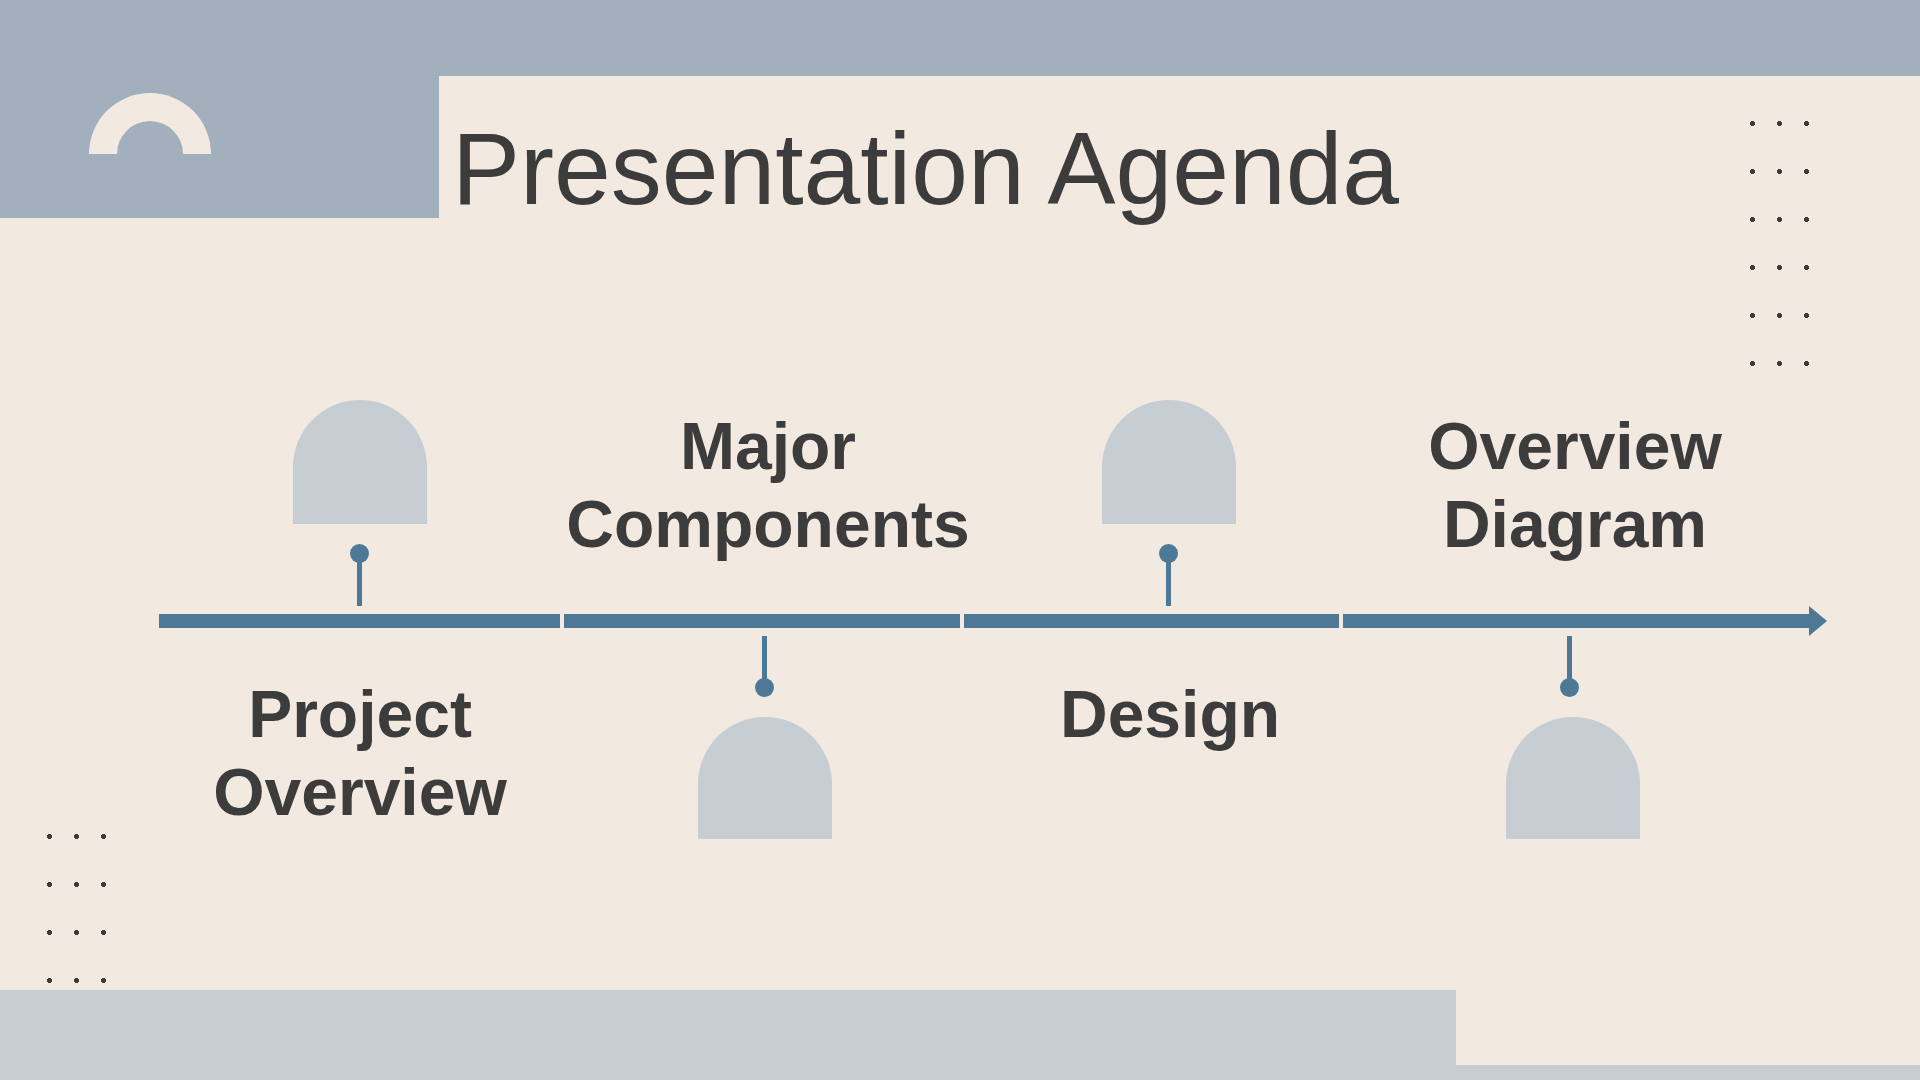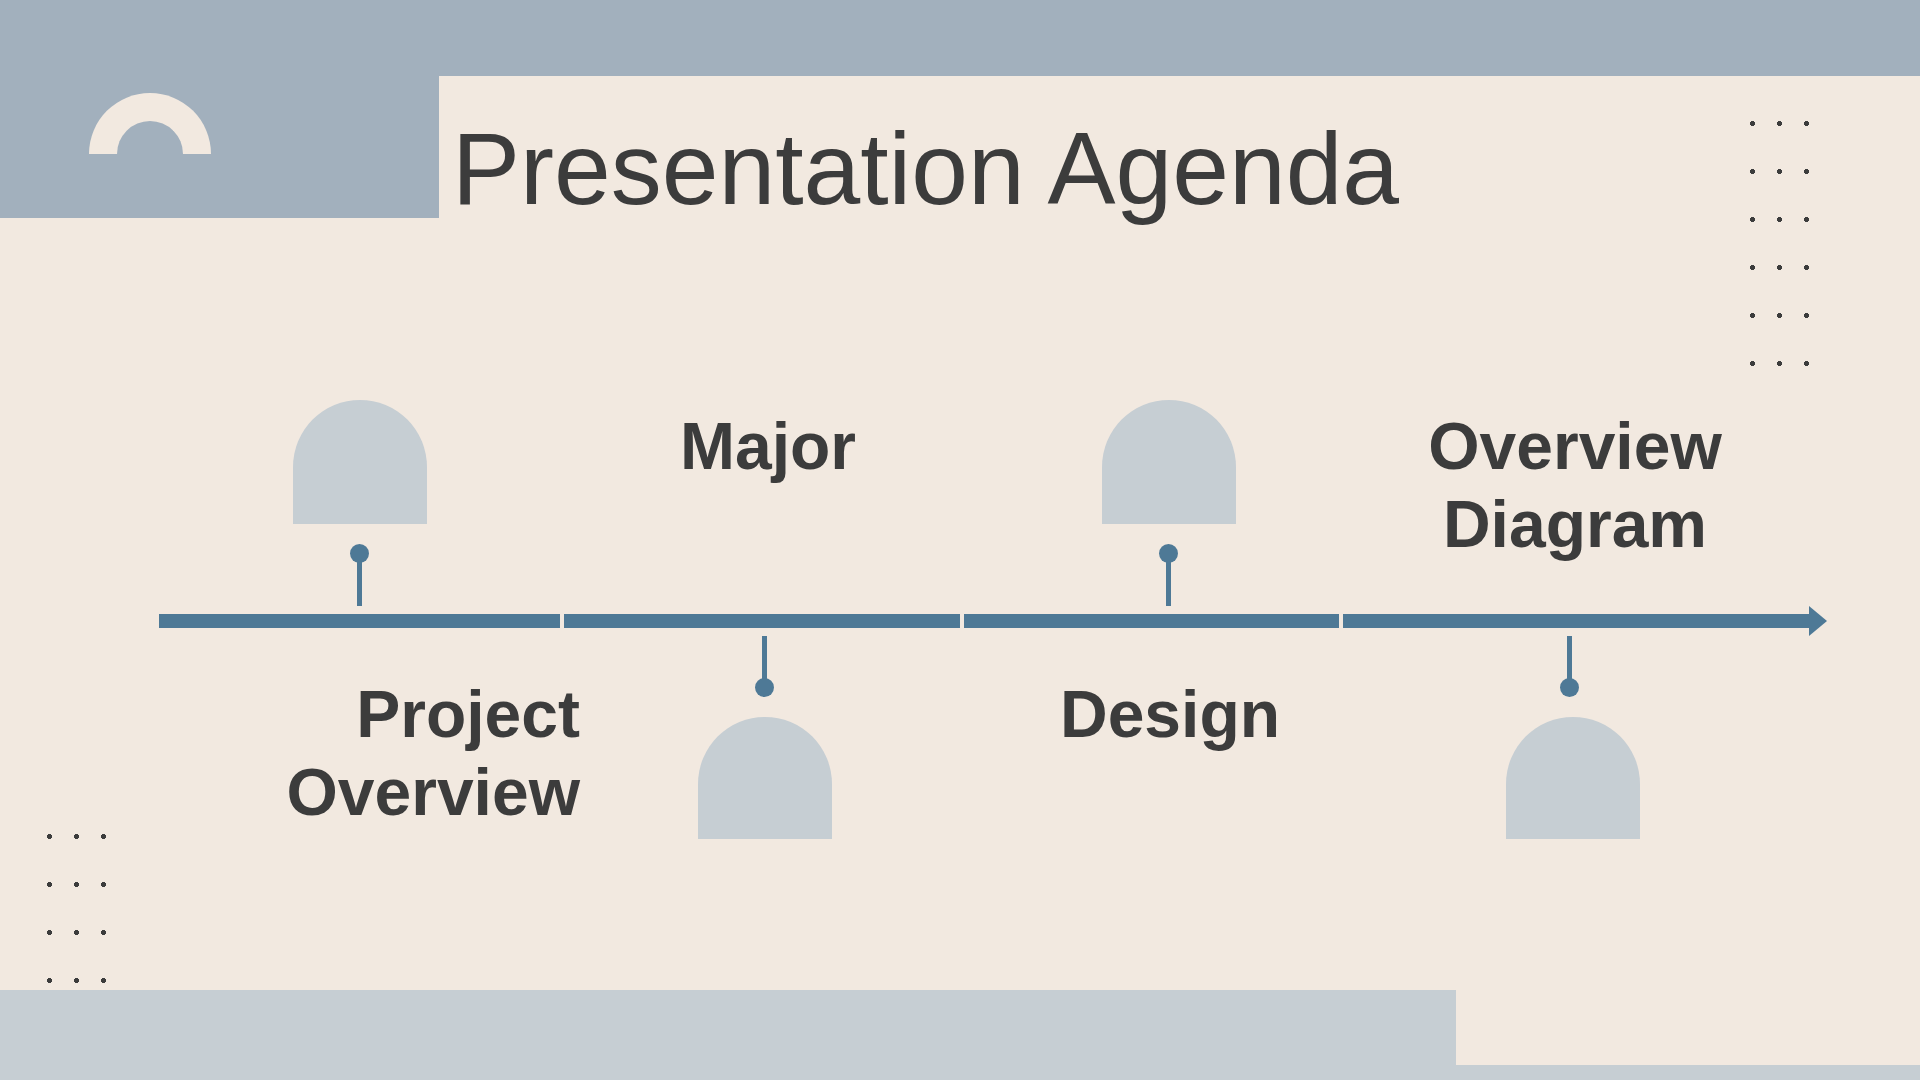--- a/index.html
+++ b/index.html
@@ -78,27 +78,28 @@
 
   <div class="abs tl-seg" style="left:159px;width:401px;"></div>
   <div class="abs tl-seg" style="left:564px;width:396px;"></div>
   <div class="abs tl-seg" style="left:964px;width:375px;"></div>
   <div class="abs tl-seg" style="left:1343px;width:466px;"></div>
   <div class="abs tl-arrow"></div>
 
   <div class="abs dome dome-up" style="left:293px;"></div>
   <div class="abs pin-dot" style="left:350px;top:544px;"></div>
   <div class="abs pin-stem" style="left:357px;top:560px;"></div>
-  <div class="abs label label-below" style="left:140px;text-align:right;">
+  <div class="abs label label-below" style="left:140px;">
     <span>Project</span><br>
     <span>Overview</span>
   </div>
 
   <div class="abs label label-above" style="left:548px;">
     <span>Major</span><br>
+    <span>Components</span>
   </div>
   <div class="abs pin-stem" style="left:762px;top:636px;"></div>
   <div class="abs pin-dot" style="left:755px;top:678px;"></div>
   <div class="abs dome dome-dn" style="left:698px;"></div>
 
   <div class="abs dome dome-up" style="left:1102px;"></div>
   <div class="abs pin-dot" style="left:1159px;top:544px;"></div>
   <div class="abs pin-stem" style="left:1166px;top:560px;"></div>
   <div class="abs label label-below" style="left:950px;">
     <span>Design</span><br>

